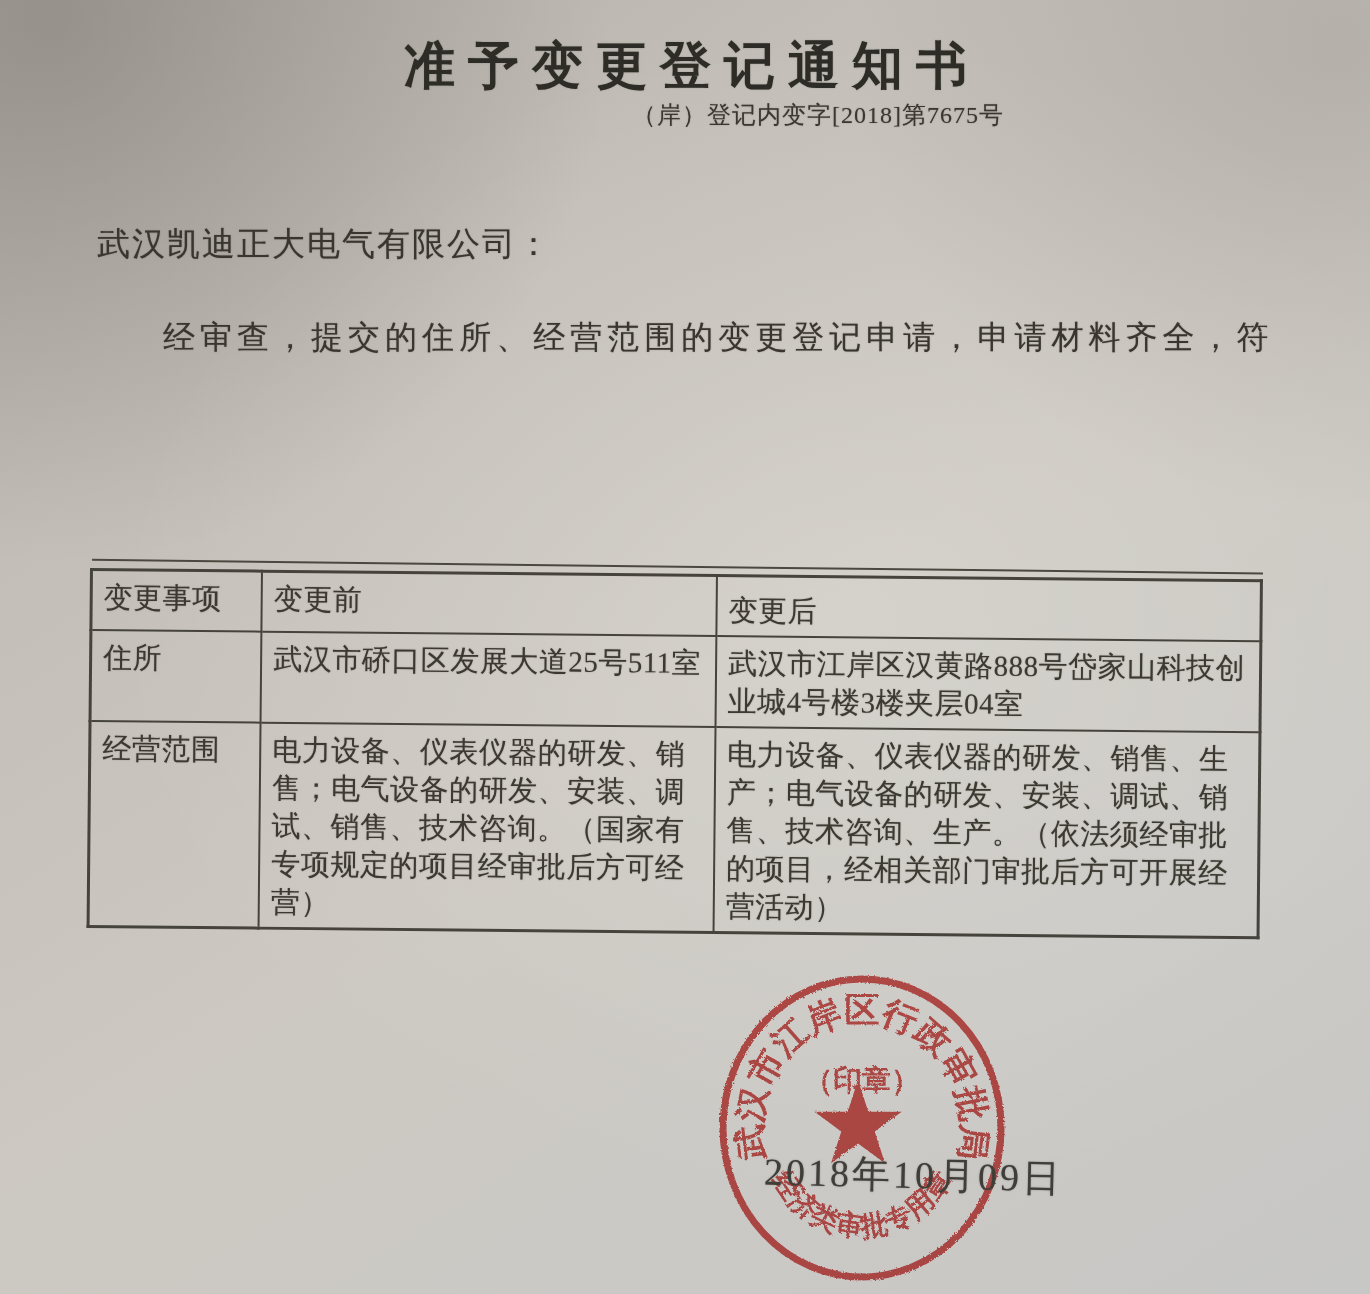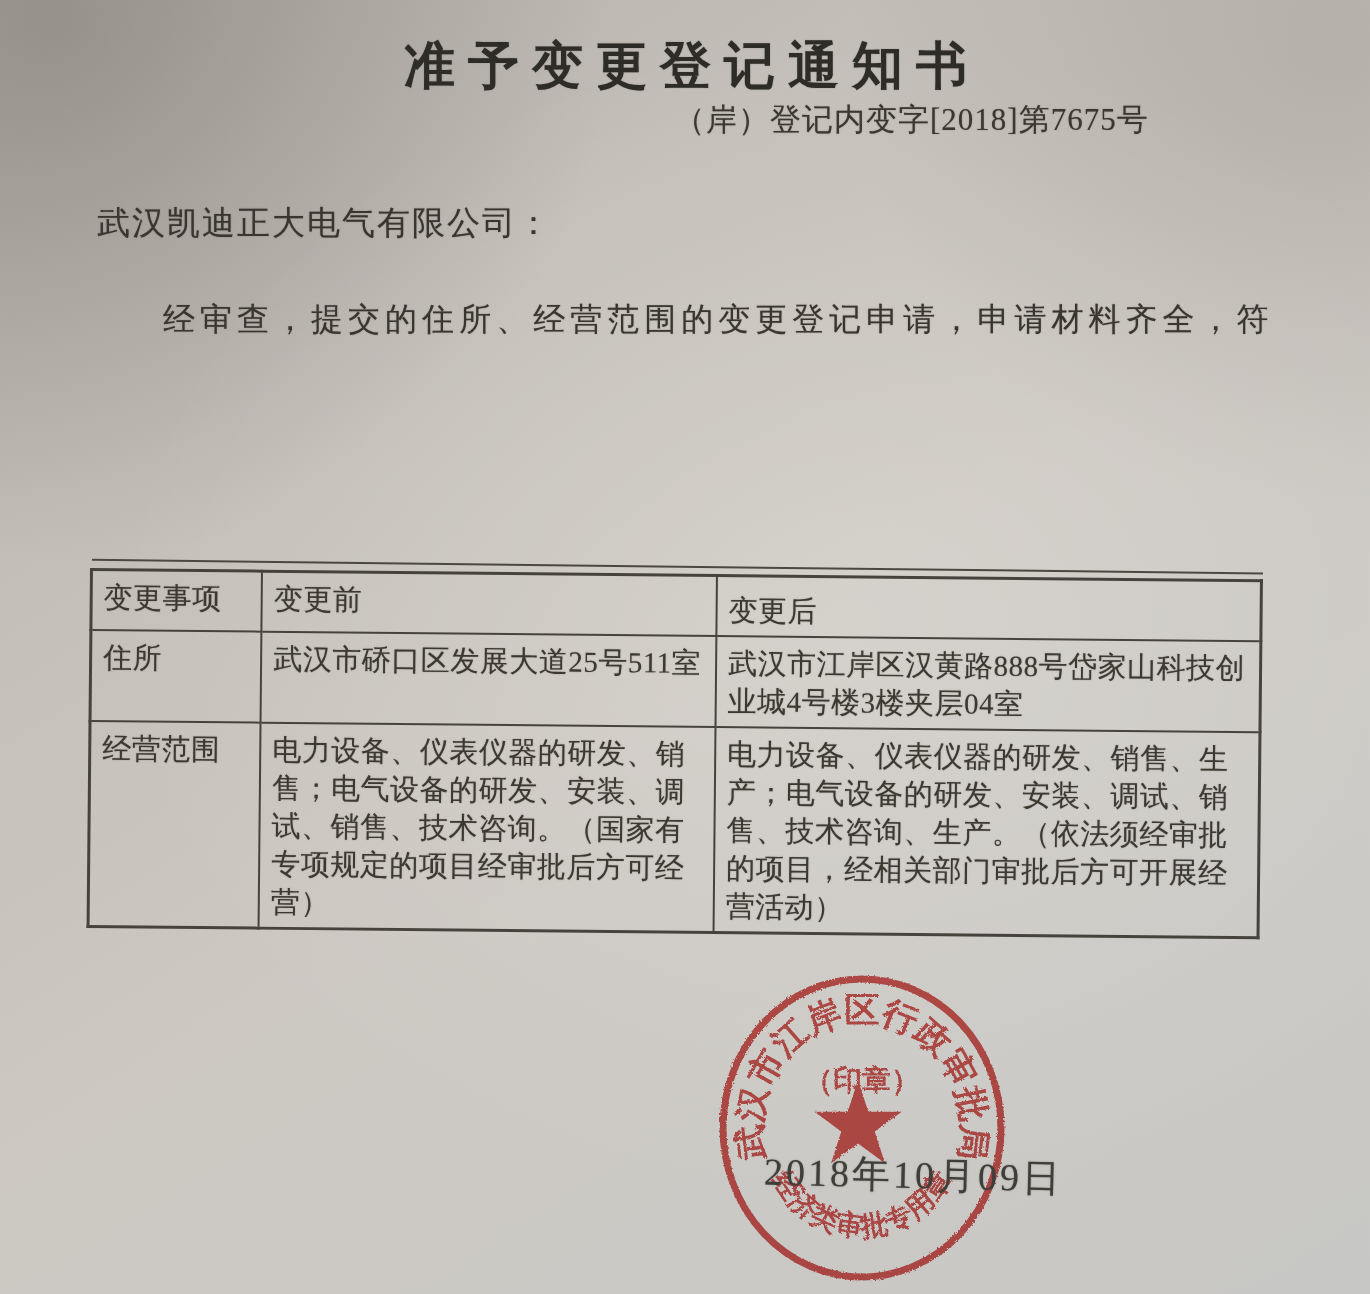--- a/index.html
+++ b/index.html
@@ -18,29 +18,29 @@
     color:#38362f;
   }
   .soft{ text-shadow:0 0 1.3px rgba(55,50,45,0.45); }
 
   .title{
     position:absolute; top:32px; left:7px; width:100%;
     text-align:center; font-size:51px; font-weight:bold;
     letter-spacing:13px; color:#2e2c27;
   }
   .docnum{
-    position:absolute; top:99px; left:674px;
-    font-size:31px; letter-spacing:1px; color:#3a382f;
+    position:absolute; top:99px; left:632px;
+    font-size:24px; letter-spacing:1px; color:#3a382f;
   }
   .addressee{
-    position:absolute; top:201px; left:97px;
+    position:absolute; top:222px; left:97px;
     font-size:33px; letter-spacing:2px;
   }
   .para{
-    position:absolute; top:281px; left:86px; width:1184px;
+    position:absolute; top:299px; left:86px; width:1184px;
     font-size:32px; line-height:76px; letter-spacing:1.5px;
   }
   .para .l1{ text-indent:77px; text-align:justify; text-align-last:justify; }
   .section-label{
     position:absolute; top:477px; left:157px;
     font-size:32px; letter-spacing:2px;
   }
 
   .tbl-wrap{
     position:absolute; left:90px; top:568px; width:1173px;

